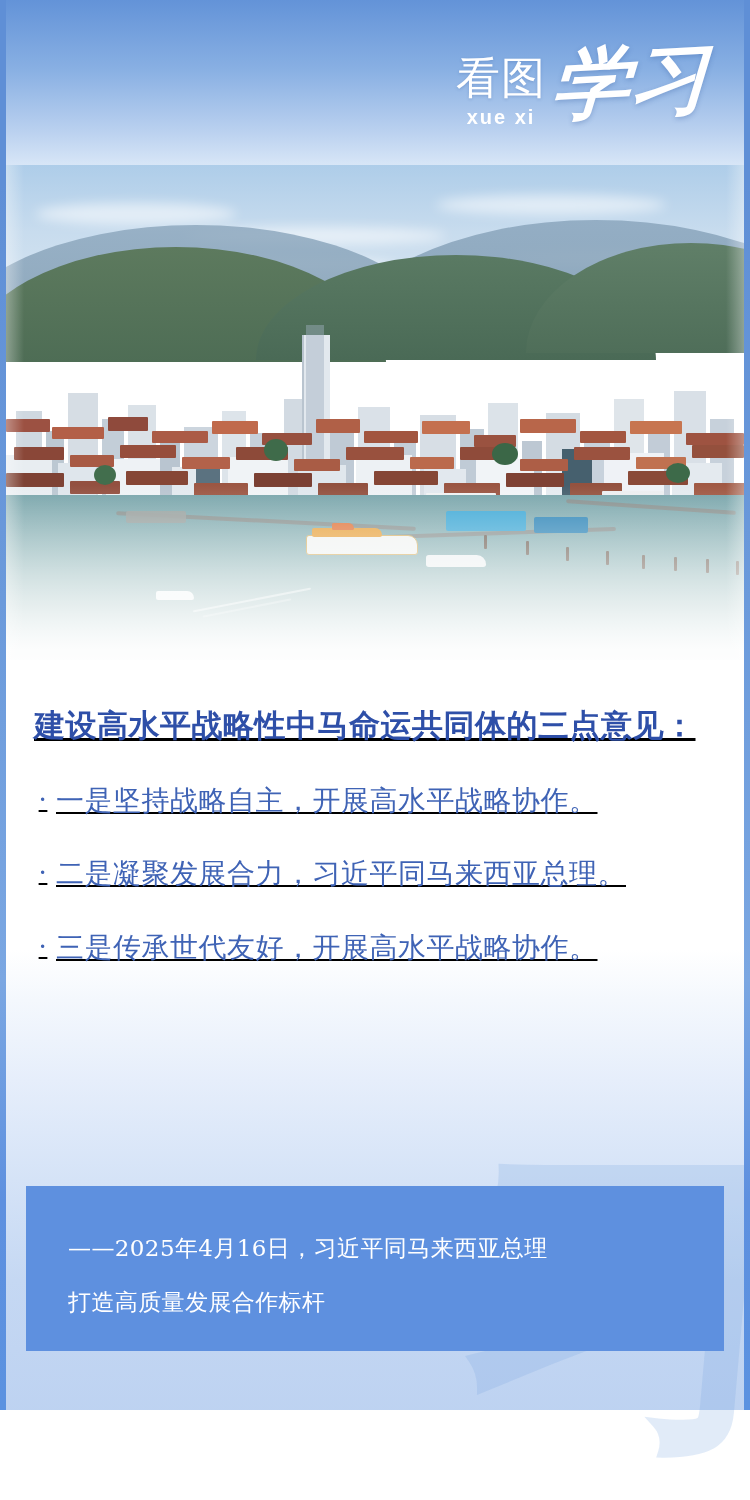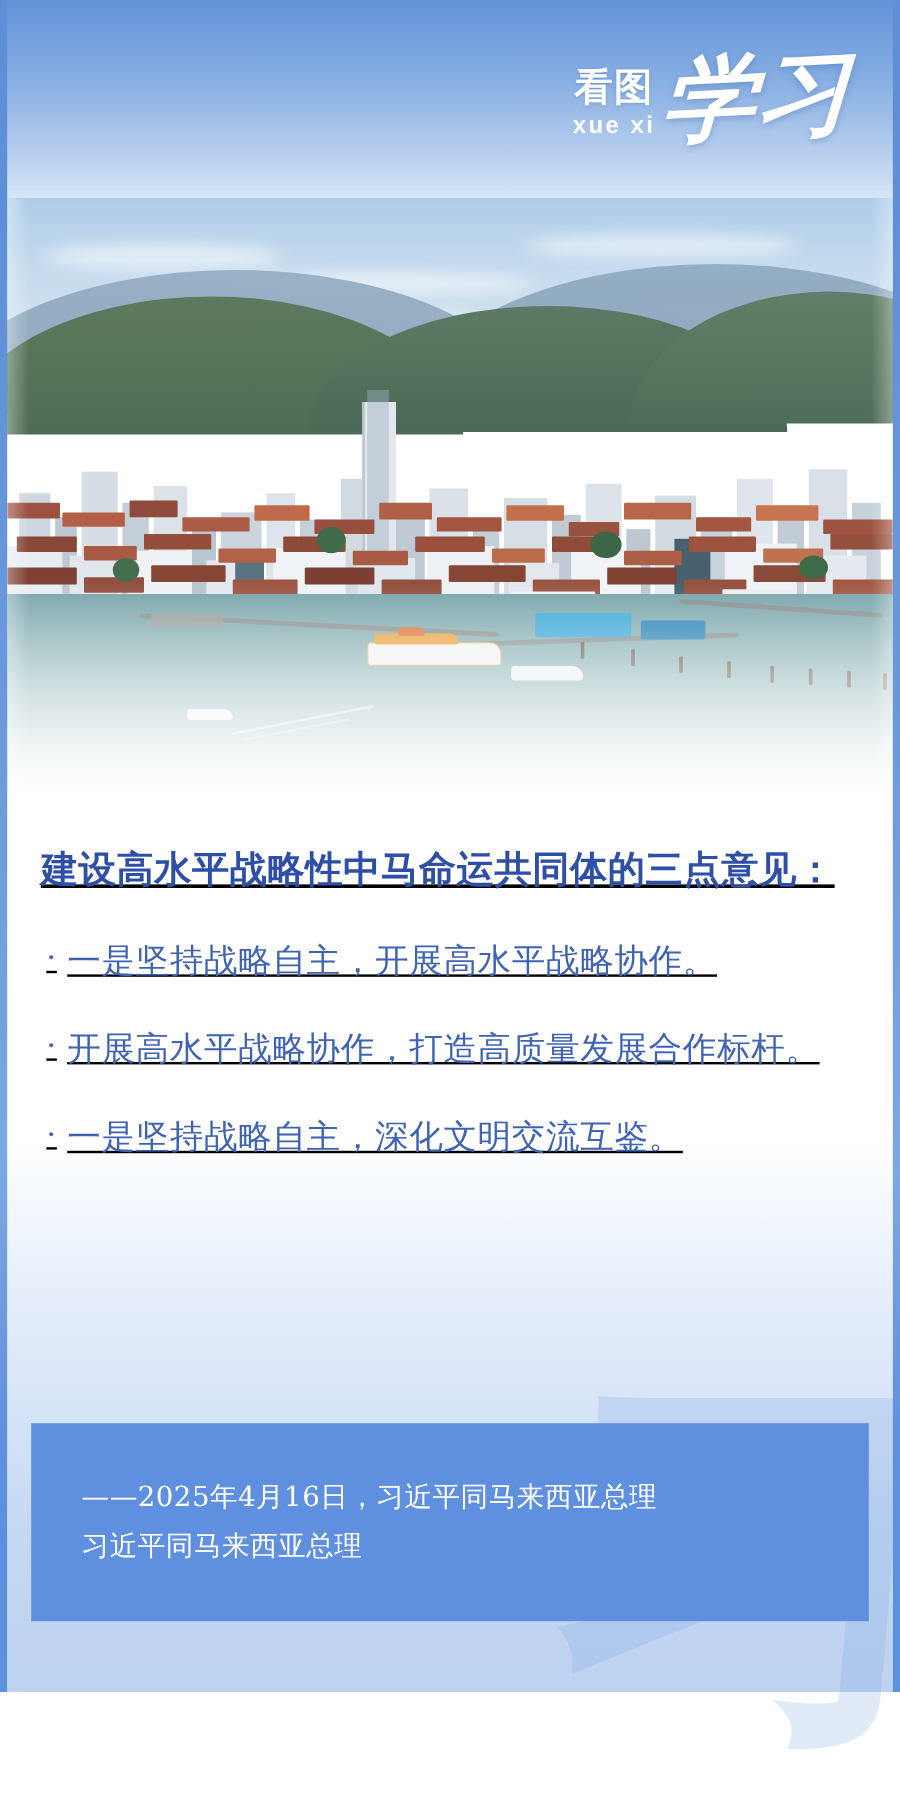--- a/index.html
+++ b/index.html
@@ -60,22 +60,22 @@
     color: #ffffff;
   }
   .logo-block {
     display: flex;
     flex-direction: column;
     align-items: center;
     margin-top: 12px;
   }
   .logo-kan-tu {
     font-family: "DejaVu Sans", "Liberation Sans", sans-serif;
-    font-size: 32px;
-    font-weight: 700;
+    font-size: 44px;
+    font-weight: 400;
     letter-spacing: 1px;
     line-height: 1;
     text-shadow: 0 1px 3px rgba(40,80,150,.25);
   }
   .logo-pinyin {
     font-family: "Liberation Sans", sans-serif;
     font-size: 20px;
     font-weight: 700;
     letter-spacing: 2px;
     margin-top: 7px;
@@ -307,21 +307,21 @@
     box-sizing: border-box;
     padding: 0 42px;
   }
   .attrib-text {
     color: #ffffff;
     font-family: "DejaVu Serif", "Liberation Serif", serif;
     font-size: 23px;
     line-height: 1.75;
     letter-spacing: .4px;
   }
-  .attrib-line { display: block; }
+  .attrib-line { display: block; margin-top: 13px; }
 
   
   .footer {
     position: absolute;
     left: 0; right: 0; bottom: 0;
     height: 90px;
     background: #5b92e0;
     z-index: 25;
     display: flex;
     align-items: center;
@@ -512,30 +512,30 @@
   <div class="content">
     <div class="heading">建设高水平战略性中马命运共同体的三点意见：</div>
 
     <ul class="bullets">
       <li class="bullet">
         <span class="bullet-dot">·</span>
         <span class="bullet-text">一是坚持战略自主，开展高水平战略协作。</span>
       </li>
       <li class="bullet">
         <span class="bullet-dot">·</span>
-        <span class="bullet-text">开展高水平战略协作，打造高质量发展合作标杆。</span>
+        <span class="bullet-text">二是凝聚发展合力，习近平同马来西亚总理。</span>
       </li>
       <li class="bullet">
         <span class="bullet-dot">·</span>
-        <span class="bullet-text">一是坚持战略自主，深化文明交流互鉴。</span>
+        <span class="bullet-text">三是传承世代友好，开展高水平战略协作。</span>
       </li>
     </ul>
   </div>
 
   <div class="attrib">
     <div class="attrib-text">
       <span class="attrib-line">——2025年4月16日，习近平同马来西亚总理</span>
-      <span class="attrib-line">习近平同马来西亚总理</span>
+      <span class="attrib-line">打造高质量发展合作标杆</span>
     </div>
   </div>
 
 
 </div>
 
 </body></html>

